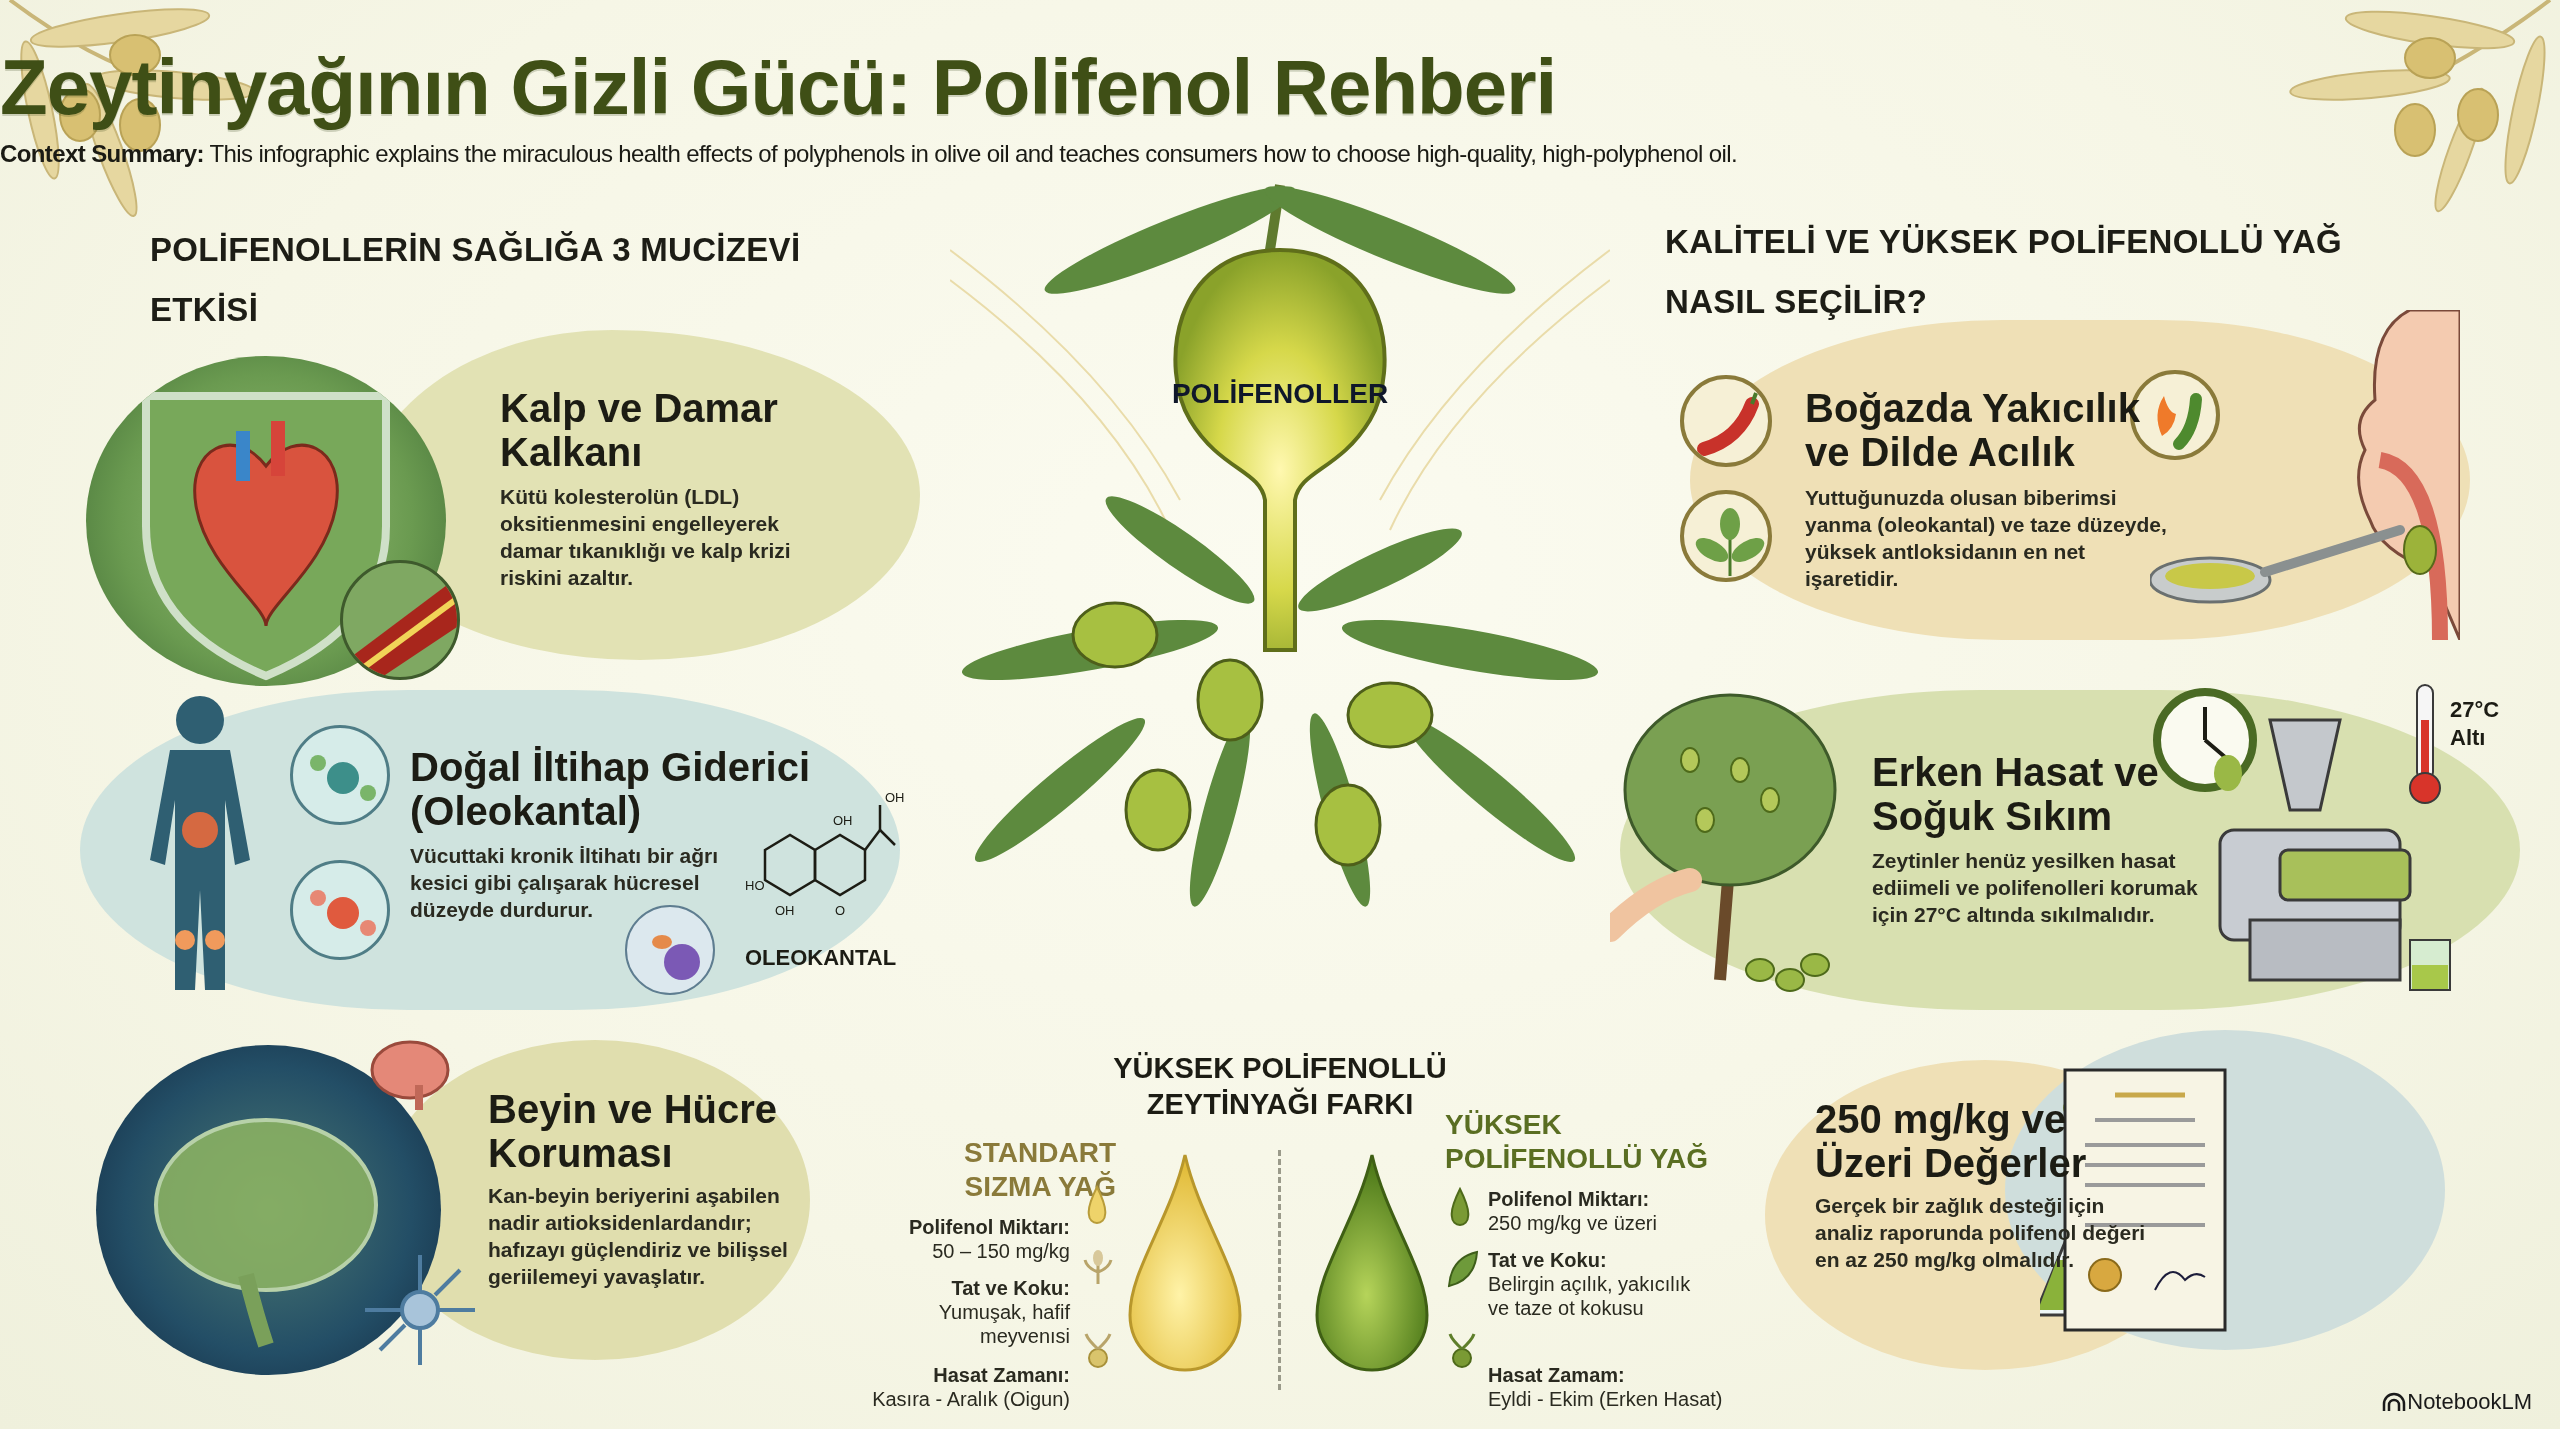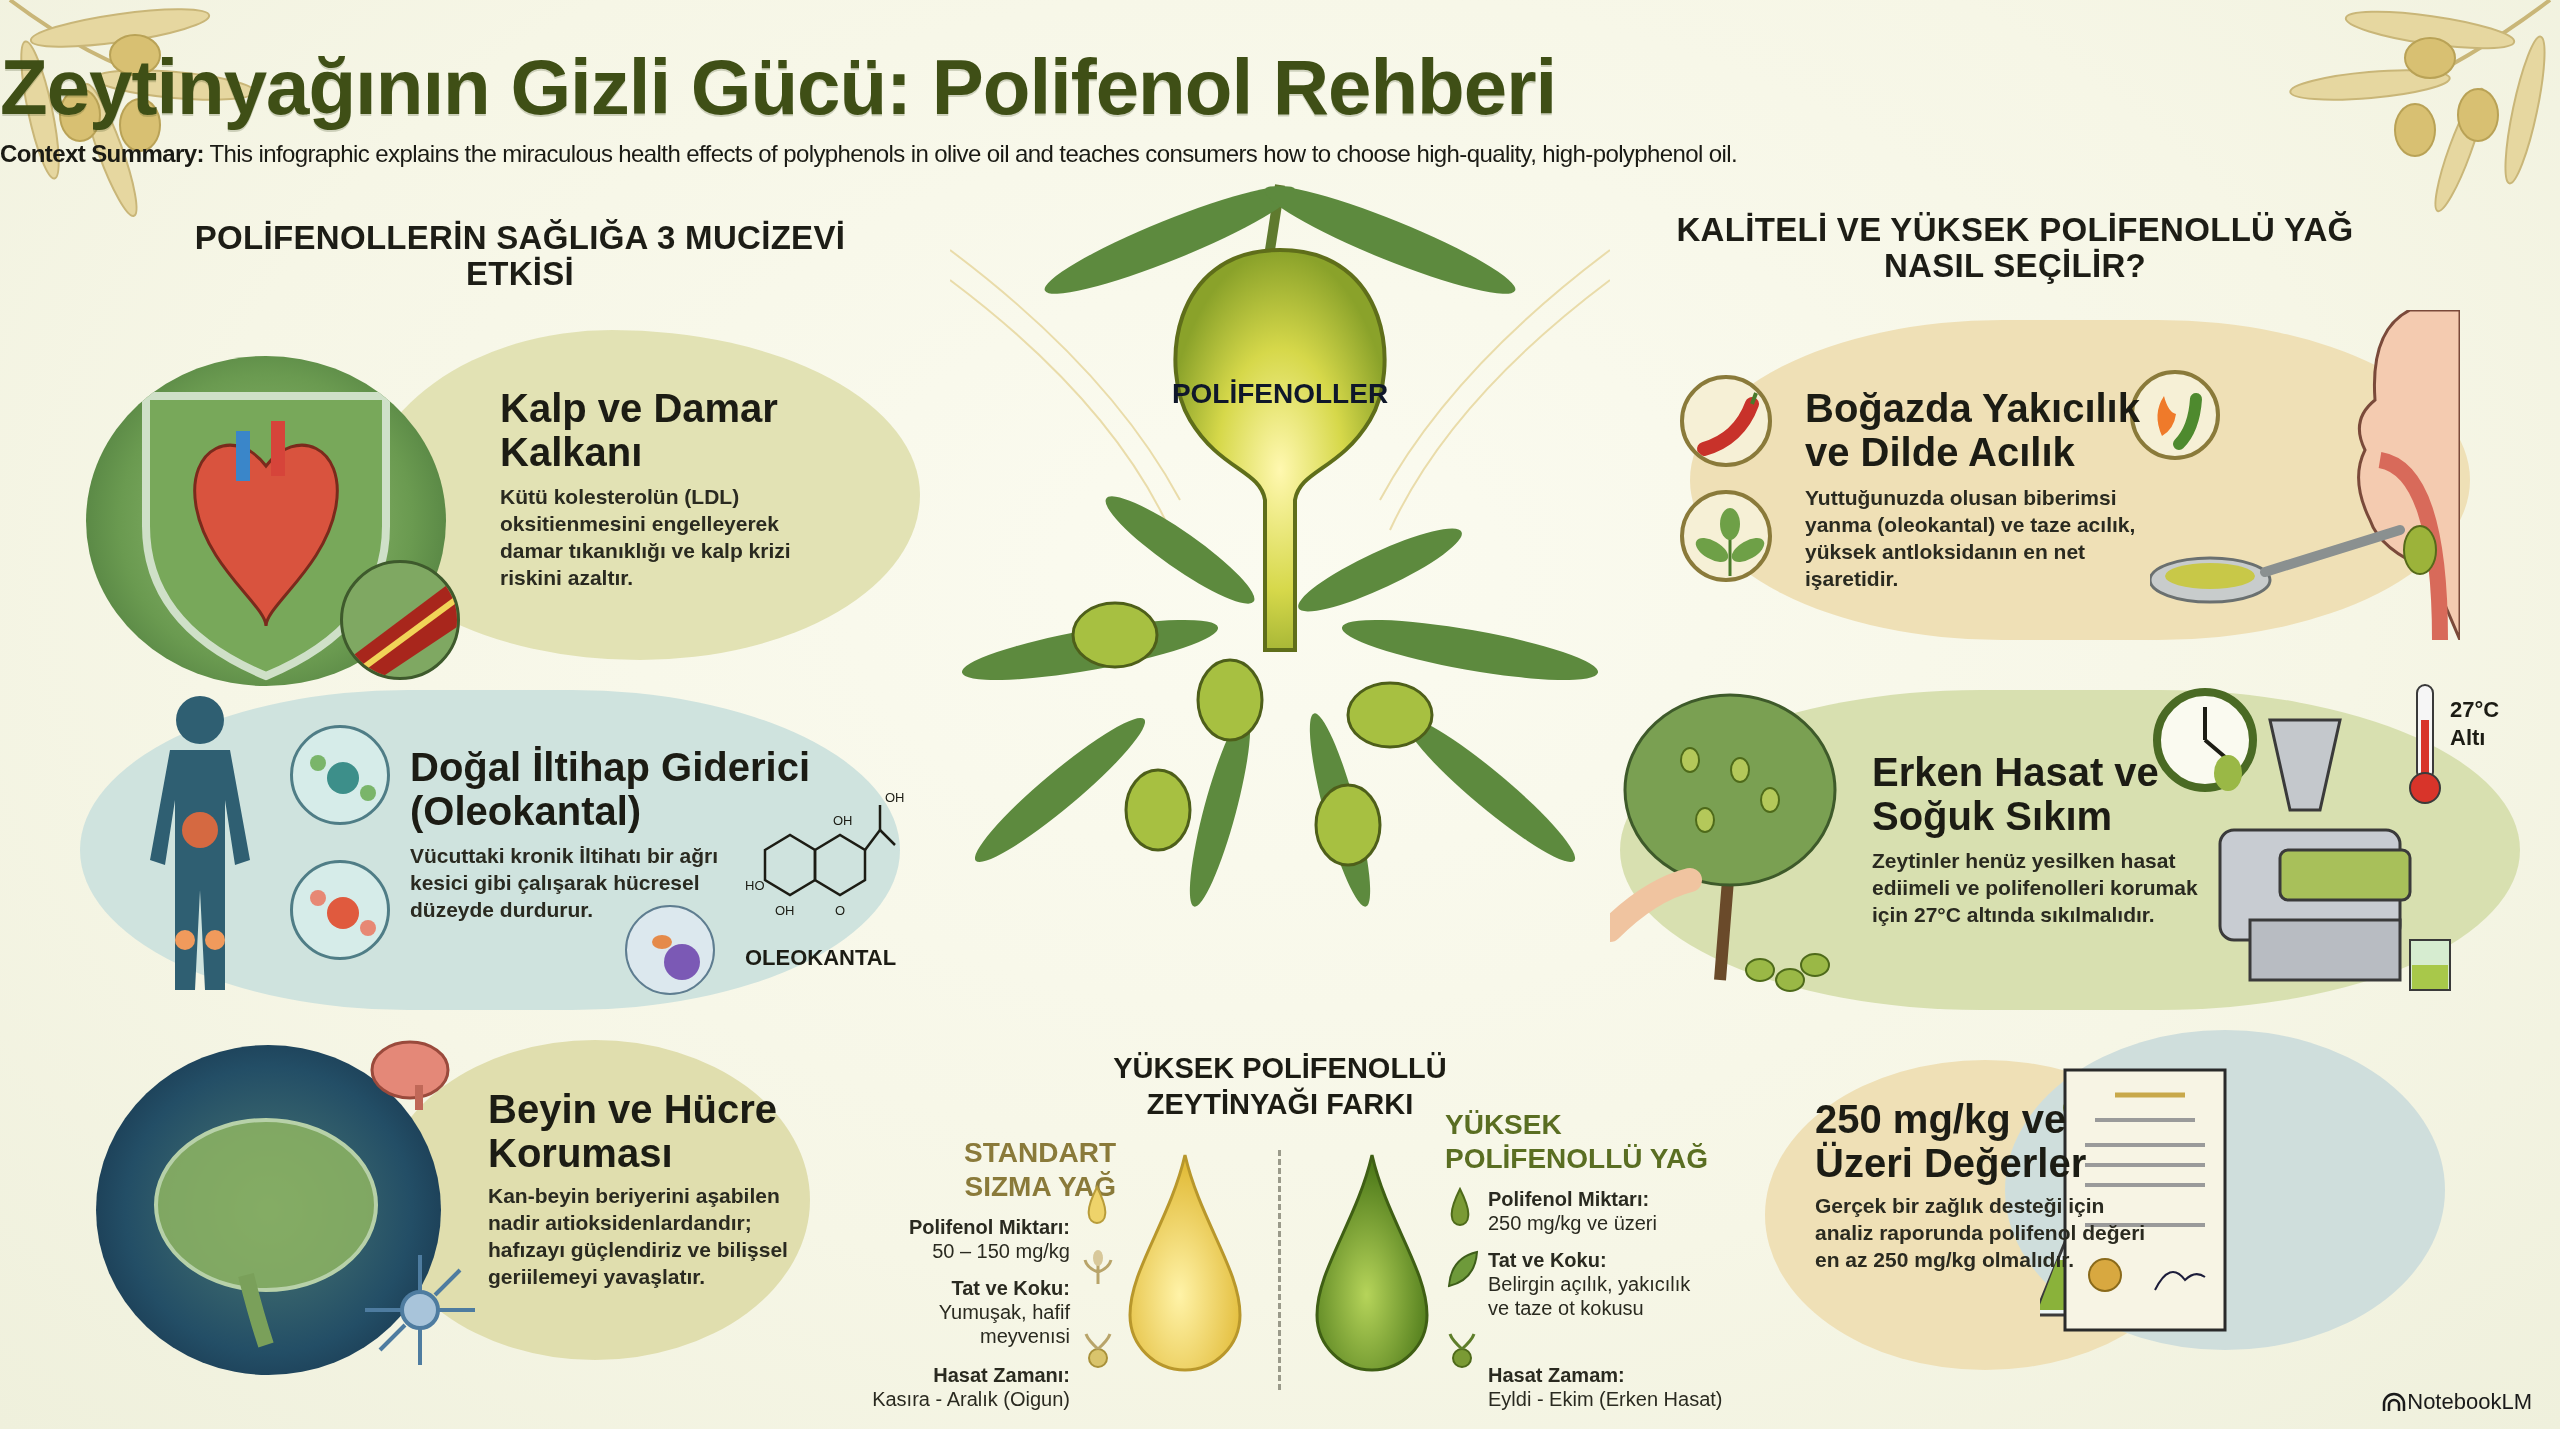--- a/index.html
+++ b/index.html
@@ -19,21 +19,21 @@
     text-shadow: 0 2px 0 #2c3a0d33;
   }
   .summary {
     position: absolute; left: 0; width: 2192px; top: 140px; text-align: left;
     font-size: 24px; color: #1a1a14; letter-spacing: -0.6px;
   }
   .summary b { font-weight: bold; }
 
   .section-head {
     position: absolute; font-weight: bold; font-size: 33px; color: #1d1d16;
-    letter-spacing: 0.3px; text-align: center; line-height: 36px;
+    letter-spacing: 0.3px; line-height: 60px;
   }
 
   
   .blob { position: absolute; border-radius: 50%; }
   .card-title { position: absolute; font-weight: bold; font-size: 40px; line-height: 44px; color: #1c1c14; }
   .card-body { position: absolute; font-weight: bold; font-size: 21px; line-height: 27px; color: #2a2a20; }
 
   .round-img { position: absolute; border-radius: 50%; overflow: hidden; }
 
   
@@ -364,21 +364,21 @@
     <ellipse cx="60" cy="270" rx="60" ry="22" fill="#c8cccc" stroke="#6a7070" stroke-width="3"></ellipse>
     <ellipse cx="60" cy="266" rx="45" ry="13" fill="#c8c848"></ellipse>
     <path d="M115,262 L250,220" stroke="#8a9090" stroke-width="10" stroke-linecap="round"></path>
   </svg>
   <div class="card-title" style="left:1805px;top:386px;">
     <div>Boğazda Yakıcılık</div>
     <div>ve Dilde Acılık</div>
   </div>
   <div class="card-body" style="left:1805px;top:484px;">
     <div>Yuttuğunuzda olusan biberimsi</div>
-    <div>yanma (oleokantal) ve taze acılık,</div>
+    <div>yanma (oleokantal) ve taze düzeyde,</div>
     <div>yüksek antloksidanın en net</div>
     <div>işaretidir.</div>
   </div>
 </div>
 
 <div>
   <div class="blob" style="left:1620px;top:690px;width:900px;height:320px;background:#d8e0b0;border-radius:40%/50%;"></div>
   <svg class="abs" style="left:1610px;top:680px" width="240" height="320">
     <path d="M110,300 L118,200 L100,150 M118,200 L145,140" stroke="#6a4a2a" stroke-width="12" fill="none"></path>
     <ellipse cx="120" cy="110" rx="105" ry="95" fill="#7aa052" stroke="#3e5a2a" stroke-width="3"></ellipse>

